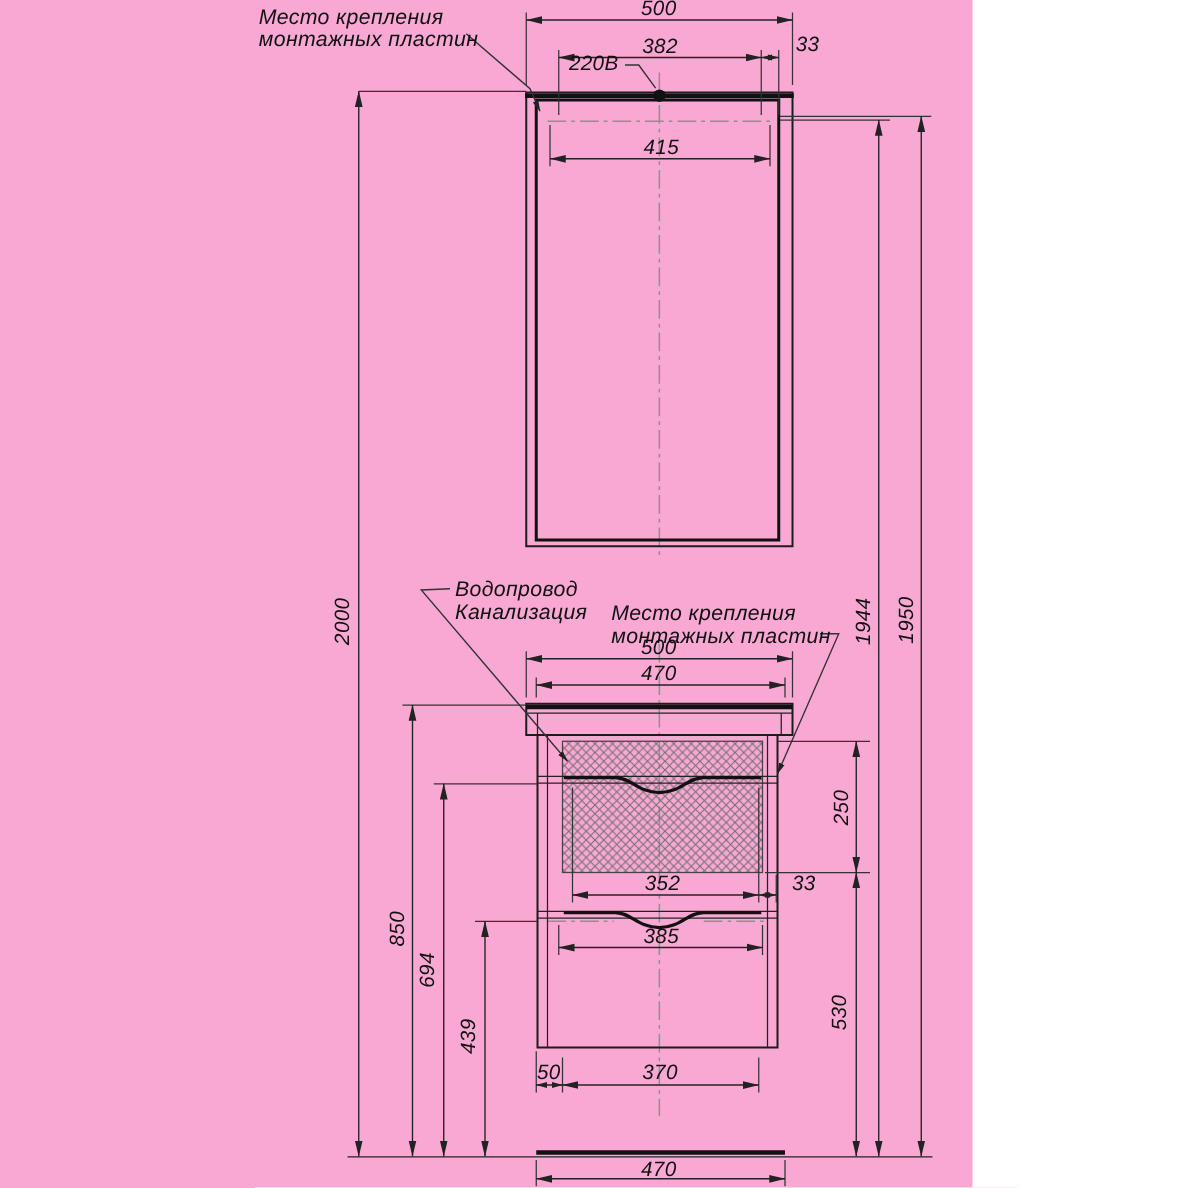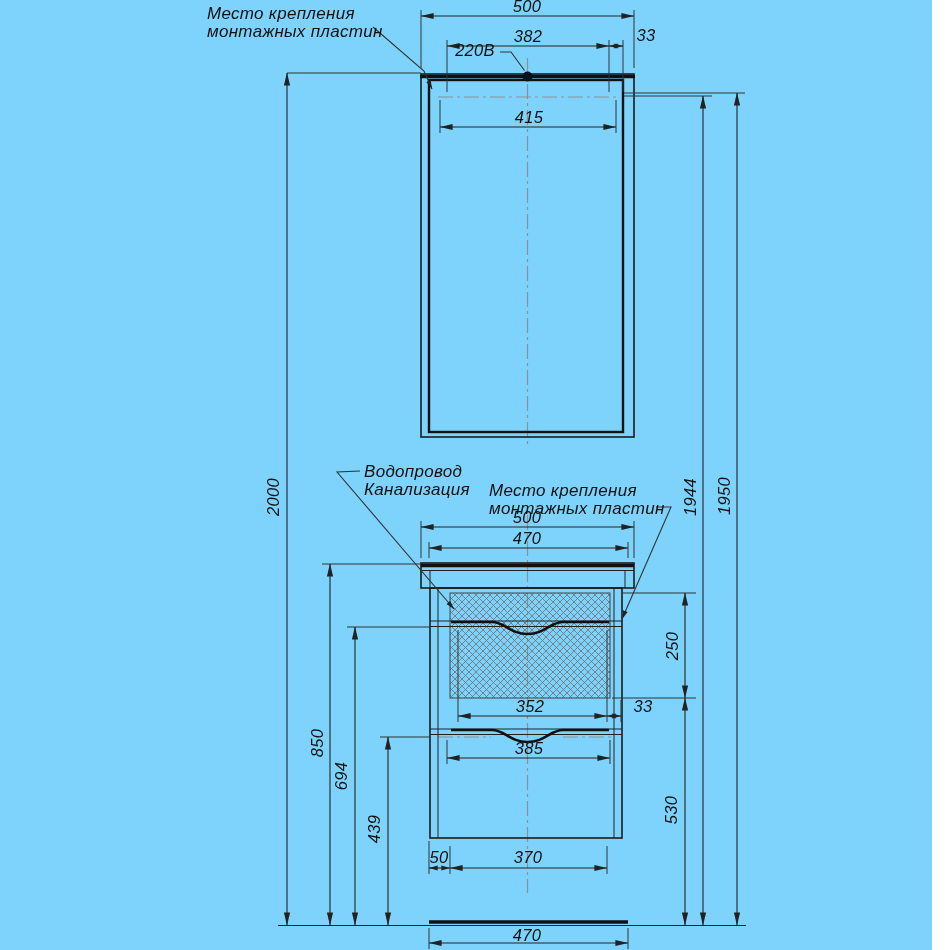--- a/index.html
+++ b/index.html
@@ -1,16 +1,16 @@
 <!DOCTYPE html>
 <html><head>
 <meta charset="utf-8">
 <style>
   html,body{margin:0;padding:0;background:#ffffff;}
-  #canvas{position:relative;width:932px;height:950px;background:#7dd3fc;overflow:hidden;
+  #canvas{position:relative;width:778px;height:950px;background:#f9a8d4;overflow:hidden;
           font-family:"Liberation Sans",sans-serif;}
   svg{position:absolute;left:0;top:0;}
   text{fill:#111;font-family:"Liberation Sans",sans-serif;font-style:italic;letter-spacing:.3px;}
   .dimtxt{font-size:16.5px;}
   .lbltxt{font-size:17px;}
   .thin{stroke:#222;stroke-width:1;fill:none;}
   .ext{stroke:#333;stroke-width:1;fill:none;}
   .dim{stroke:#222;stroke-width:1.1;fill:none;}
   .outline{stroke:#1c1c1c;stroke-width:1.6;fill:none;}
   .door{stroke:#111;stroke-width:2.4;fill:none;}

